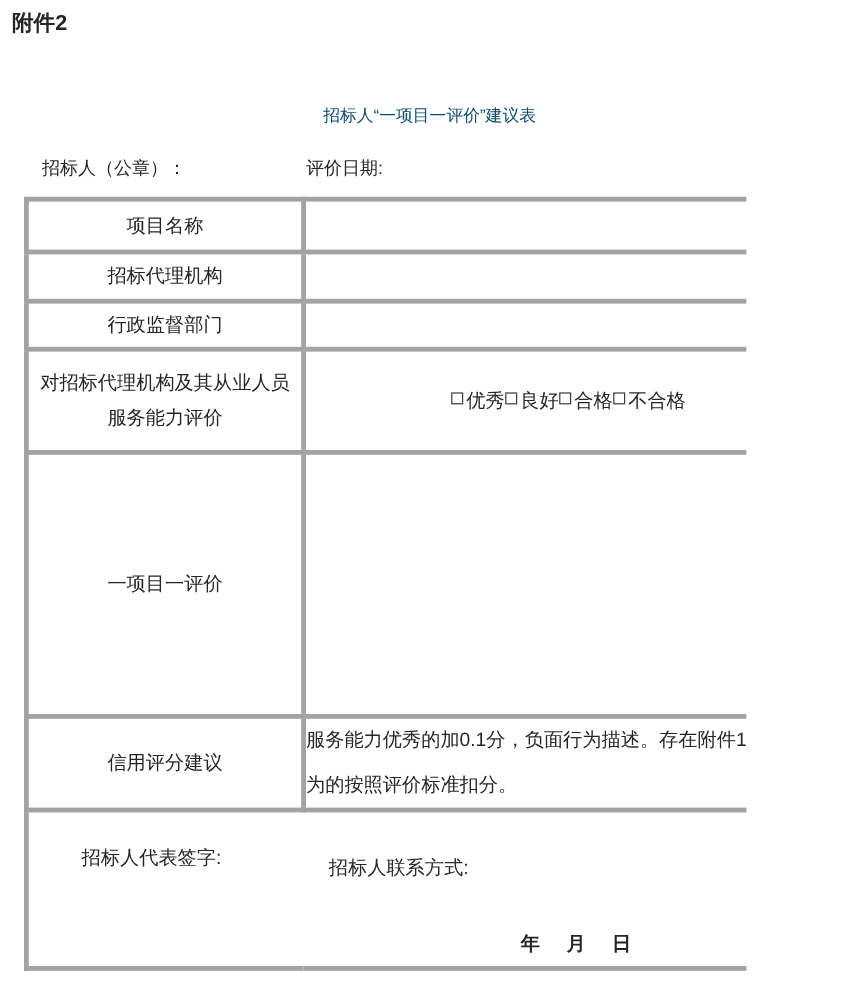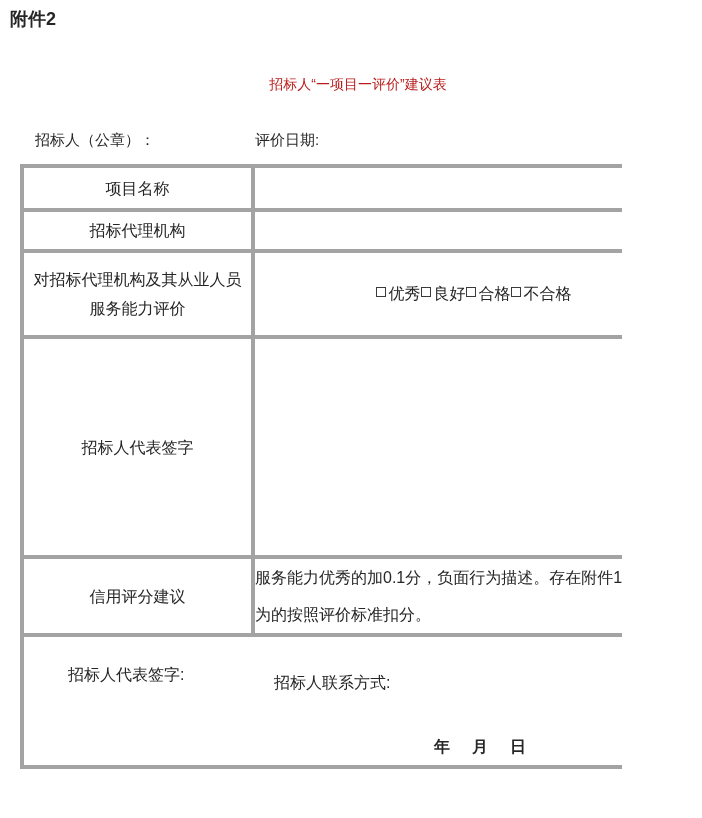--- a/index.html
+++ b/index.html
@@ -20,25 +20,25 @@
     position: absolute;
     left: 10px;
     top: 7px;
     font-size: 18px;
     font-weight: bold;
     color: #262626;
   }
   .doc-title {
     position: absolute;
     left: 20px;
-    top: 76px;
+    top: 88px;
     width: 676px;
     text-align: center;
     font-size: 14px;
-    color: #b91c1c;
+    color: #0c4a6e;
   }
   .header-line {
     position: absolute;
     left: 0;
     top: 131px;
     width: 702px;
     font-size: 15px;
     color: #262626;
   }
   .seal-label { position: absolute; left: 35px; top: 0; white-space: nowrap; }
@@ -124,20 +124,24 @@
         <tr class="r1">
       <th>项目名称</th>
       <td></td>
     </tr>
 
     <tr class="r2">
       <th>招标代理机构</th>
       <td></td>
     </tr>
 
+    <tr class="r3">
+      <th>行政监督部门</th>
+      <td></td>
+    </tr>
 
     <tr class="r4">
       <th>对招标代理机构及其从业人员服务能力评价</th>
       <td class="options-cell">
         <div class="options-wrap">
           <span class="opt">
             <span class="cb"></span><span>优秀</span>
           </span>
           <span class="opt">
             <span class="cb"></span><span>良好</span>
@@ -146,21 +150,21 @@
             <span class="cb"></span><span>合格</span>
           </span>
           <span class="opt">
             <span class="cb"></span><span>不合格</span>
           </span>
         </div>
       </td>
     </tr>
 
     <tr class="r5">
-      <th>招标人代表签字</th>
+      <th>一项目一评价</th>
       <td></td>
     </tr>
 
     <tr class="r6">
       <th>信用评分建议</th>
       <td class="credit-cell">服务能力优秀的加0.1分，负面行为描述。存在附件1中负面行为的按照评价标准扣分。</td>
     </tr>
 
     <tr class="r7">
       <td class="merged-cell" colspan="2">

